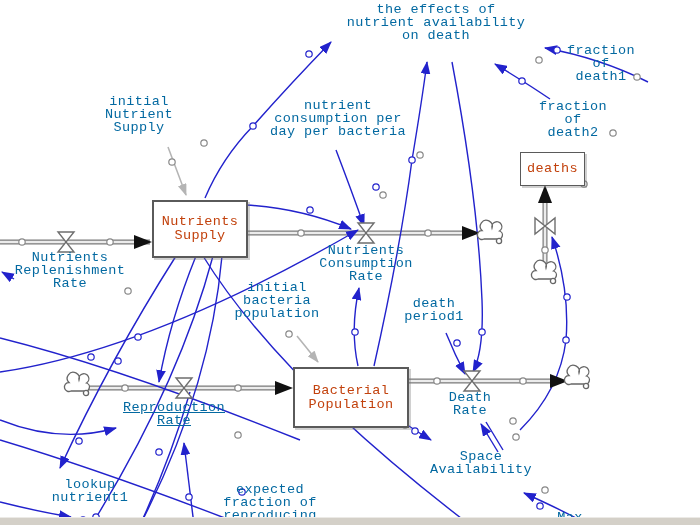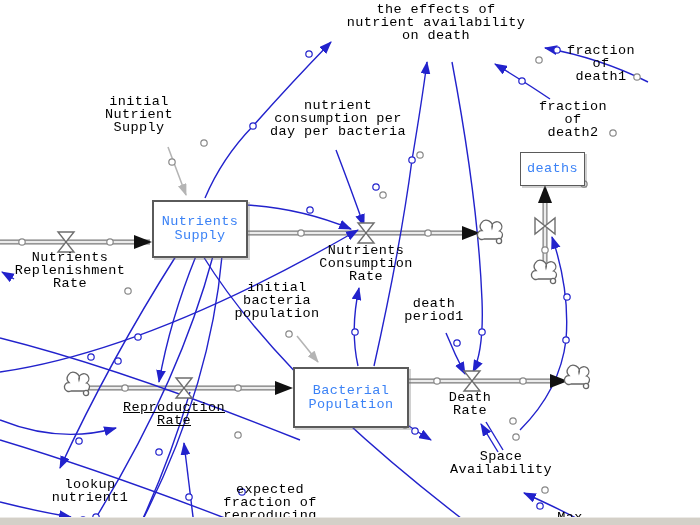--- a/index.html
+++ b/index.html
@@ -1,27 +1,27 @@
 <!DOCTYPE html>
 <html><head>
 <meta charset="utf-8">
 <style>
   html,body{margin:0;padding:0;}
   body{width:700px;height:525px;overflow:hidden;background:#ffffff;
        font-family:"Liberation Mono","DejaVu Sans Mono",monospace;}
   #canvas{position:relative;width:700px;height:525px;background:#fff;}
   svg{position:absolute;left:0;top:0;z-index:1;}
   .var-label{position:absolute;z-index:3;white-space:pre-line;text-align:center;
-       font-size:13.5px;line-height:13px;letter-spacing:.4px;color:#000000;cursor:default;}
+       font-size:13.5px;line-height:13px;letter-spacing:.4px;color:#0369a1;cursor:default;}
   .gray-label{color:#9a9a9a;}
   .clip{overflow:hidden;}
   .stock{position:absolute;z-index:2;background:#fff;border:2px solid #5a5a5a;
        box-shadow:2px 2px 0 rgba(120,120,120,.35);display:flex;align-items:center;
        justify-content:center;text-align:center;white-space:pre-line;
-       font-size:13.5px;line-height:14px;letter-spacing:.4px;color:#3b82f6;}
+       font-size:13.5px;line-height:14px;letter-spacing:.4px;color:#c2410c;}
   .stock.small{border-width:1px;}
   #hscroll{position:absolute;left:0;top:517px;width:700px;height:8px;z-index:5;
        background:#d4d0c8;border-top:1px solid #eceae6;box-sizing:border-box;}
 </style>
 </head>
 <body>
 
 <div id="canvas">
 
 <svg width="700" height="525" viewBox="0 0 700 525">
@@ -207,21 +207,21 @@
 <div class="var-label" style="left:306px;top:244px;width:120px;">Nutrients
 Consumption
 Rate</div>
 <div class="var-label" style="left:222px;top:281px;width:110px;">initial
 bacteria
 population</div>
 <div class="var-label" style="left:389px;top:297px;width:90px;">death
 period1</div>
 <div class="var-label" style="left:435px;top:391px;width:70px;">Death
 Rate</div>
-<div class="var-label" style="left:446px;top:450px;width:110px;">Space
+<div class="var-label" style="left:426px;top:450px;width:110px;">Space
 Availability</div>
 <div class="var-label" style="left:109px;top:401px;width:130px;text-decoration:underline;">Reproduction
 Rate</div>
 <div class="var-label" style="left:0px;top:478px;width:84px;padding-left:48px;">lookup
 nutrient1</div>
 <div class="var-label clip" style="left:210px;top:471px;width:120px;height:48px;margin-top:12px;">expected
 fraction of
 reproducing
 bacteria</div>
 <div class="var-label clip" style="left:540px;top:511px;width:60px;height:7px;">Max</div>

